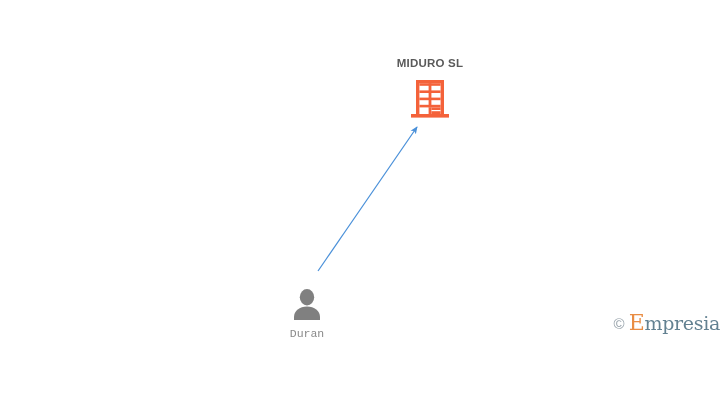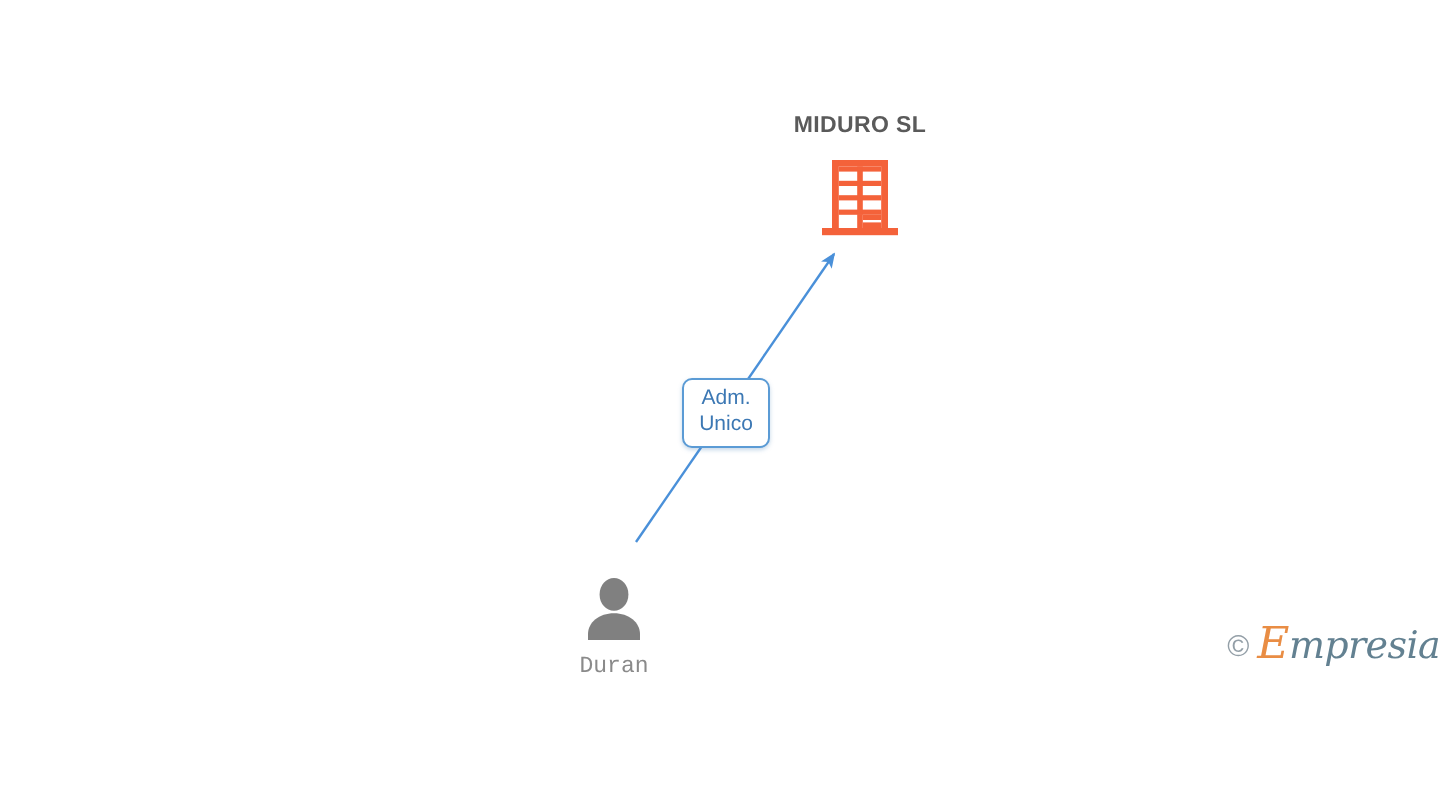--- a/index.html
+++ b/index.html
@@ -104,21 +104,20 @@
     gap: 4px;
     opacity: 0.95;
   }
   #watermark-copyright {
     font-size: 15px;
     color: #8e9aa3;
     line-height: 1;
   }
   #watermark-text {
     font-family: "DejaVu Serif", "Liberation Serif", serif;
-    font-style: italic;
     font-size: 19px;
     line-height: 1;
     color: #5b7b8c;
     letter-spacing: -0.3px;
   }
   #watermark-text .lead {
     color: #e8873a;
     font-size: 22px;
   }
 </style>
@@ -157,22 +156,20 @@
           <rect x="24.4" y="29.4" width="9.2" height="2.6"></rect>
           <rect x="24.4" y="33.2" width="9.2" height="2.8"></rect>
           <rect x="21.6" y="29.4" width="2.8" height="6.6"></rect>
 
           <rect x="4" y="36" width="38" height="3.6"></rect>
         </g>
       </svg>
     </div>
   </div>
 
-  <div id="relation-label">Adm.
-Unico</div>
 
   <div id="person-node">
     <div id="person-icon-wrap">
       <svg width="34" height="32" viewBox="0 0 34 32" aria-hidden="true">
         <g fill="#808080">
           <ellipse cx="17" cy="9.2" rx="7.2" ry="8.2"></ellipse>
           <path d="M17 18.6c-7.4 0-13 4.6-13 10.4V32h26v-3c0-5.8-5.6-10.4-13-10.4z"></path>
         </g>
       </svg>
     </div>

